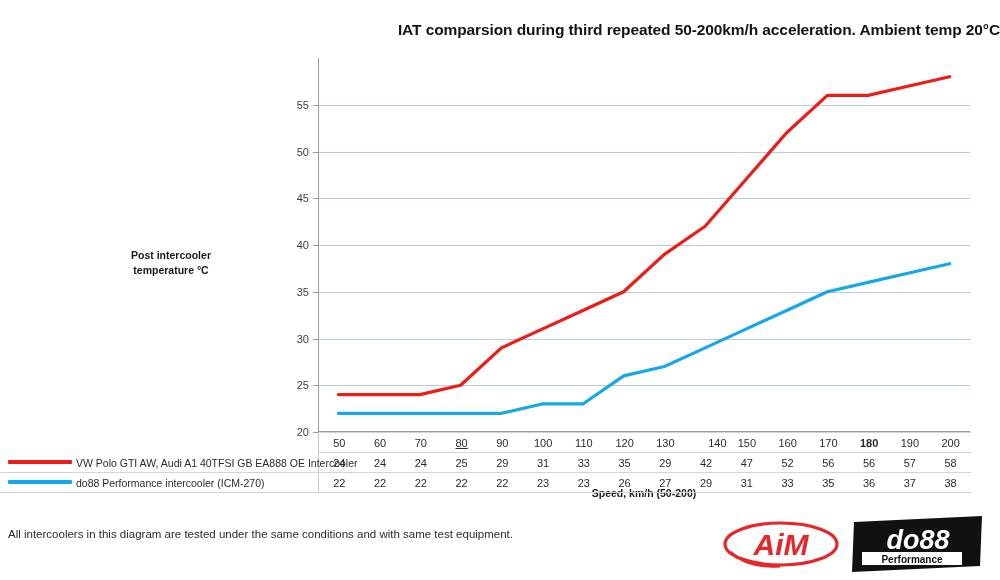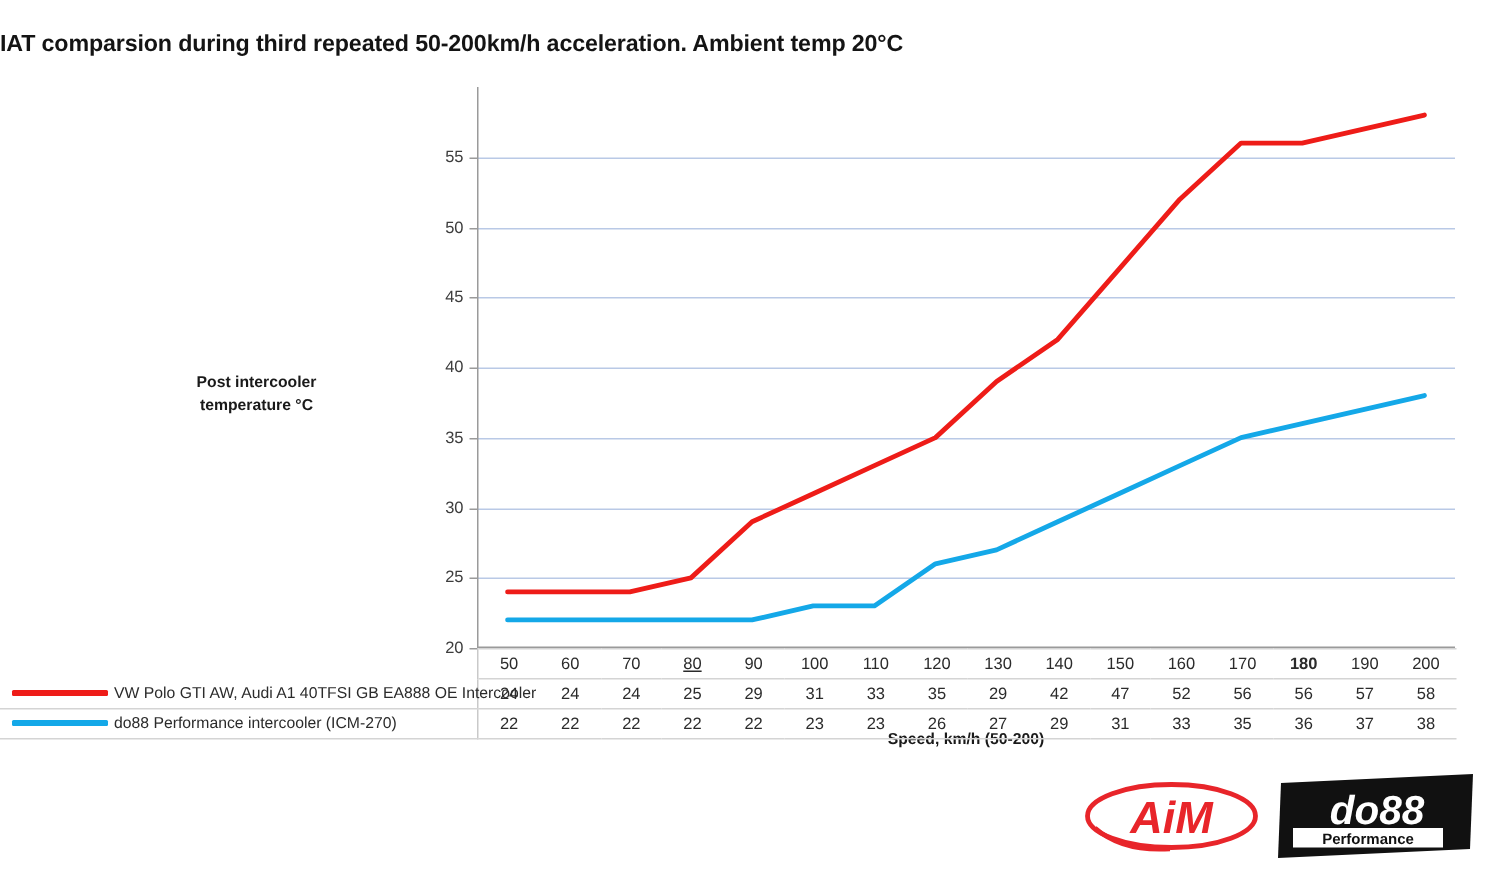--- a/index.html
+++ b/index.html
@@ -15,21 +15,21 @@
     color: #1a1a1a;
     overflow: hidden;
   }
 
   
   #chart-title {
     position: absolute;
     left: 0;
     top: 21px;
     width: 1000px;
-    text-align: left;
+    text-align: right;
     font-size: 15.5px;
     font-weight: bold;
     color: #141414;
     letter-spacing: -0.1px;
   }
 
   
   #y-axis-title {
     position: absolute;
     left: 106px;
@@ -256,21 +256,21 @@
         <td class="label-cell" style="width: 318px;"></td>
         <td style="width: 40.75px;">50</td>
         <td style="width: 40.75px;">60</td>
         <td style="width: 40.75px;">70</td>
         <td style="width: 40.75px; text-decoration: underline;">80</td>
         <td style="width: 40.75px;">90</td>
         <td style="width: 40.75px;">100</td>
         <td style="width: 40.75px;">110</td>
         <td style="width: 40.75px;">120</td>
         <td style="width: 40.75px;">130</td>
-        <td style="width: 40.75px;">140</td>
+        <td style="width: 40.75px; text-align: right;">140</td>
         <td style="width: 40.75px;">150</td>
         <td style="width: 40.75px;">160</td>
         <td style="width: 40.75px;">170</td>
         <td style="width: 40.75px; font-weight: bold;">180</td>
         <td style="width: 40.75px;">190</td>
         <td style="width: 40.75px;">200</td>
       </tr>
       <tr>
         <td class="label-cell" style="width: 318px;"><span class="legend-swatch" style="background:#ee1c18"></span><span class="legend-text">VW Polo GTI AW, Audi A1 40TFSI GB EA888 OE Intercooler</span></td>
         <td style="width: 40.75px;">24</td>
@@ -306,20 +306,21 @@
         <td style="width: 40.75px;">33</td>
         <td style="width: 40.75px;">35</td>
         <td style="width: 40.75px;">36</td>
         <td style="width: 40.75px;">37</td>
         <td style="width: 40.75px;">38</td>
       </tr>
     </tbody>
 </table>
 
 <div id="footer-note">
+  <div>All intercoolers in this diagram are tested under the same conditions and with same test equipment.</div>
 </div>
 
 <svg id="logo-aim" viewBox="0 0 118 52">
   <ellipse cx="59" cy="26" rx="56" ry="21" fill="none" stroke="#e8252a" stroke-width="3.2"></ellipse>
   <g fill="#e8252a" font-family="'Liberation Sans', sans-serif" font-weight="bold" font-style="italic" font-size="30">
     <text x="59" y="37" text-anchor="middle">AiM</text>
   </g>
   <path d="M8 34 q18 16 50 14" fill="none" stroke="#e8252a" stroke-width="3"></path>
 </svg>
 

